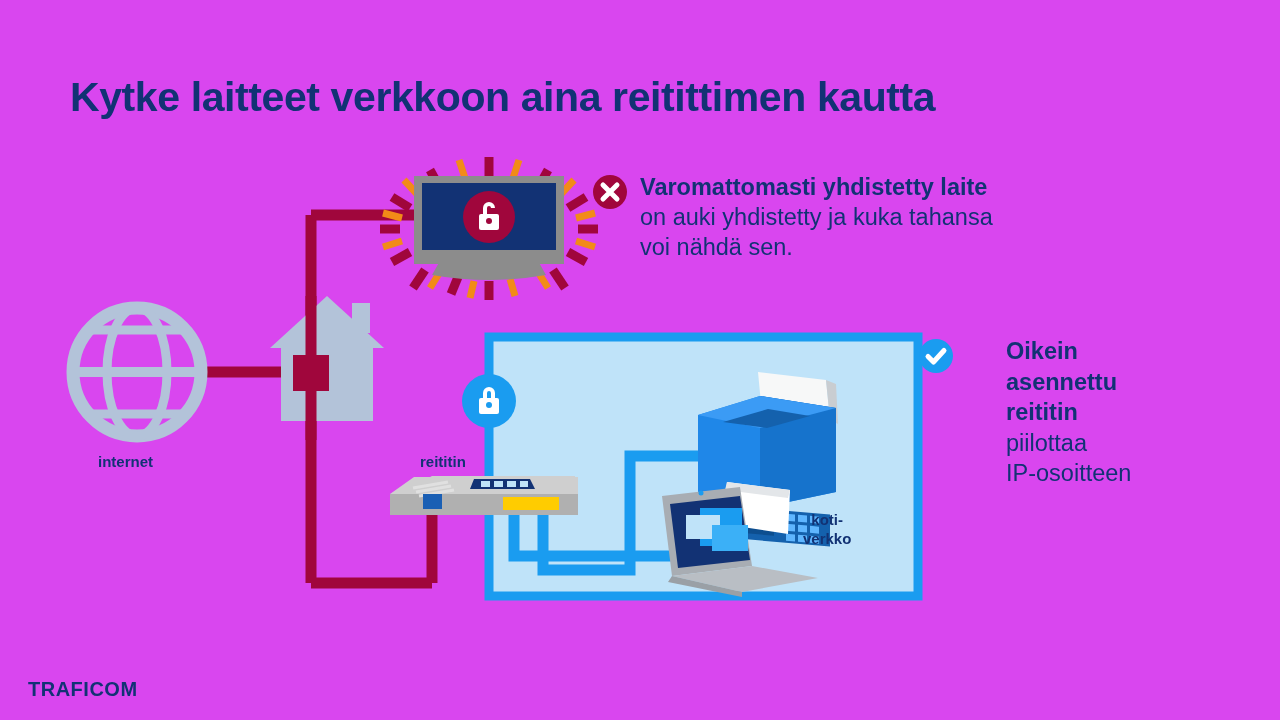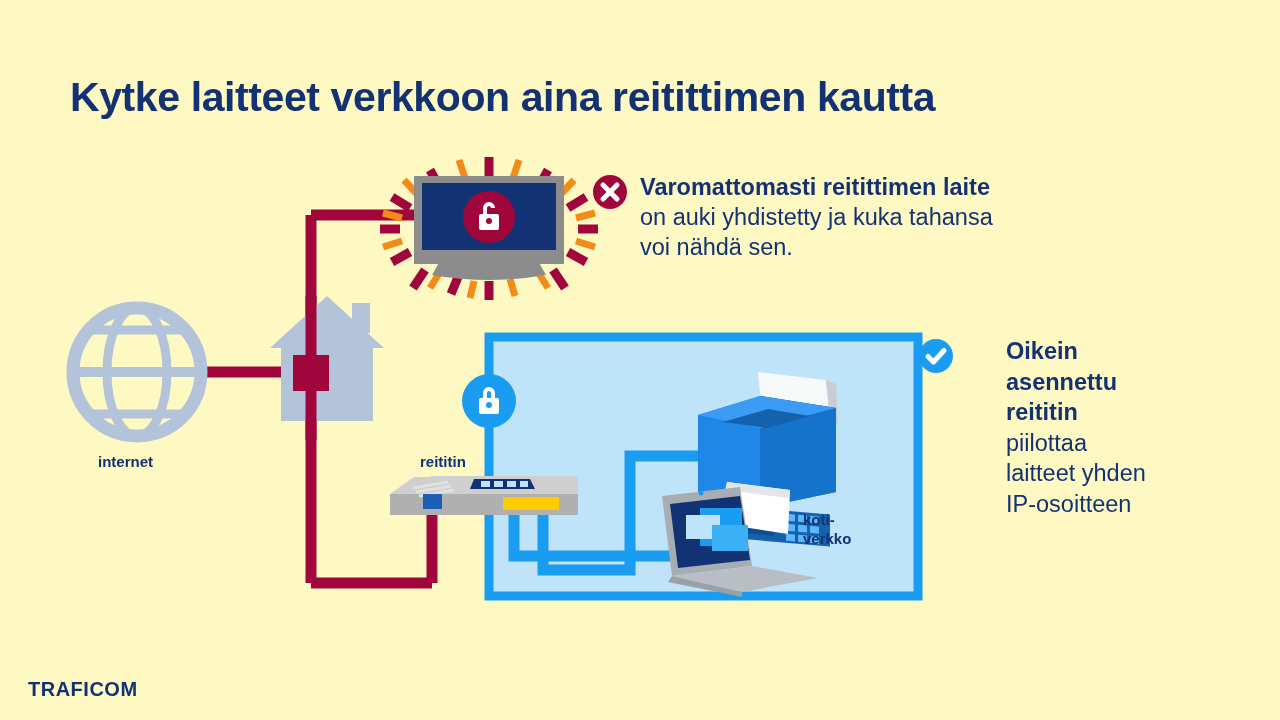--- a/index.html
+++ b/index.html
@@ -2,21 +2,21 @@
 <html><head>
 <meta charset="utf-8">
 <style>
   * { box-sizing: border-box; margin: 0; padding: 0; }
   html, body {
     width: 1280px; height: 720px;
     background: #ffffff;
     font-family: "Liberation Sans", sans-serif;
     overflow: hidden;
   }
-  #stage { position: relative; width: 1280px; height: 720px; background: #fef9c3; }
+  #stage { position: relative; width: 1280px; height: 720px; background: #d946ef; }
 
   
   .title {
     position: absolute;
     left: 70px; top: 74px;
     width: 1150px;
     font-size: 41px;
     font-weight: 700;
     letter-spacing: -0.4px;
     color: #123274;
@@ -51,20 +51,21 @@
   .badge { position: absolute; }
 
   
   .diaglabel {
     position: absolute;
     font-size: 15px;
     font-weight: 700;
     color: #123274;
     line-height: 19px;
     white-space: nowrap;
+    text-align: center;
   }
   #label-internet { left: 98px; top: 452px; }
   #label-reititin { left: 420px; top: 452px; }
   #label-kotiverkko { left: 803px; top: 510px; }
 
   
   #logo {
     position: absolute;
     left: 28px; top: 678px;
     font-size: 20px;
@@ -251,35 +252,34 @@
       <polygon points="672,576 742,592 742,597 668,582" fill="#9aa0a6"></polygon>
     </g>
 
   </svg>
 
   <div class="callout callout-bad">
     <svg class="badge" style="left:-48px; top:2px;" width="36" height="36" viewBox="0 0 36 36">
       <circle cx="18" cy="18" r="17" fill="#a0063c"></circle>
       <path d="M11 11 L25 25 M25 11 L11 25" stroke="#ffffff" stroke-width="5" stroke-linecap="round"></path>
     </svg>
-    <div class="line strong">Varomattomasti reitittimen laite</div>
+    <div class="line strong">Varomattomasti yhdistetty laite</div>
     <div class="line">on auki yhdistetty ja kuka tahansa</div>
     <div class="line">voi nähdä sen.</div>
   </div>
 
   <div class="callout callout-good">
     <svg class="badge" style="left:-48px; top:2px;" width="36" height="36" viewBox="0 0 36 36">
       <circle cx="18" cy="18" r="17" fill="#1a9cf0"></circle>
       <path d="M10 18.5 L15.5 24 L26 12.5" stroke="#ffffff" stroke-width="5" fill="none" stroke-linecap="round" stroke-linejoin="round"></path>
     </svg>
     <div class="line strong">Oikein</div>
     <div class="line strong">asennettu</div>
     <div class="line strong">reititin</div>
     <div class="line">piilottaa</div>
-    <div class="line">laitteet yhden</div>
     <div class="line">IP-osoitteen</div>
   </div>
 
   <div class="diaglabel" id="label-internet">internet</div>
   <div class="diaglabel" id="label-reititin">reititin</div>
   <div class="diaglabel" id="label-kotiverkko">
     <div>koti-</div>
     <div>verkko</div>
   </div>
 

